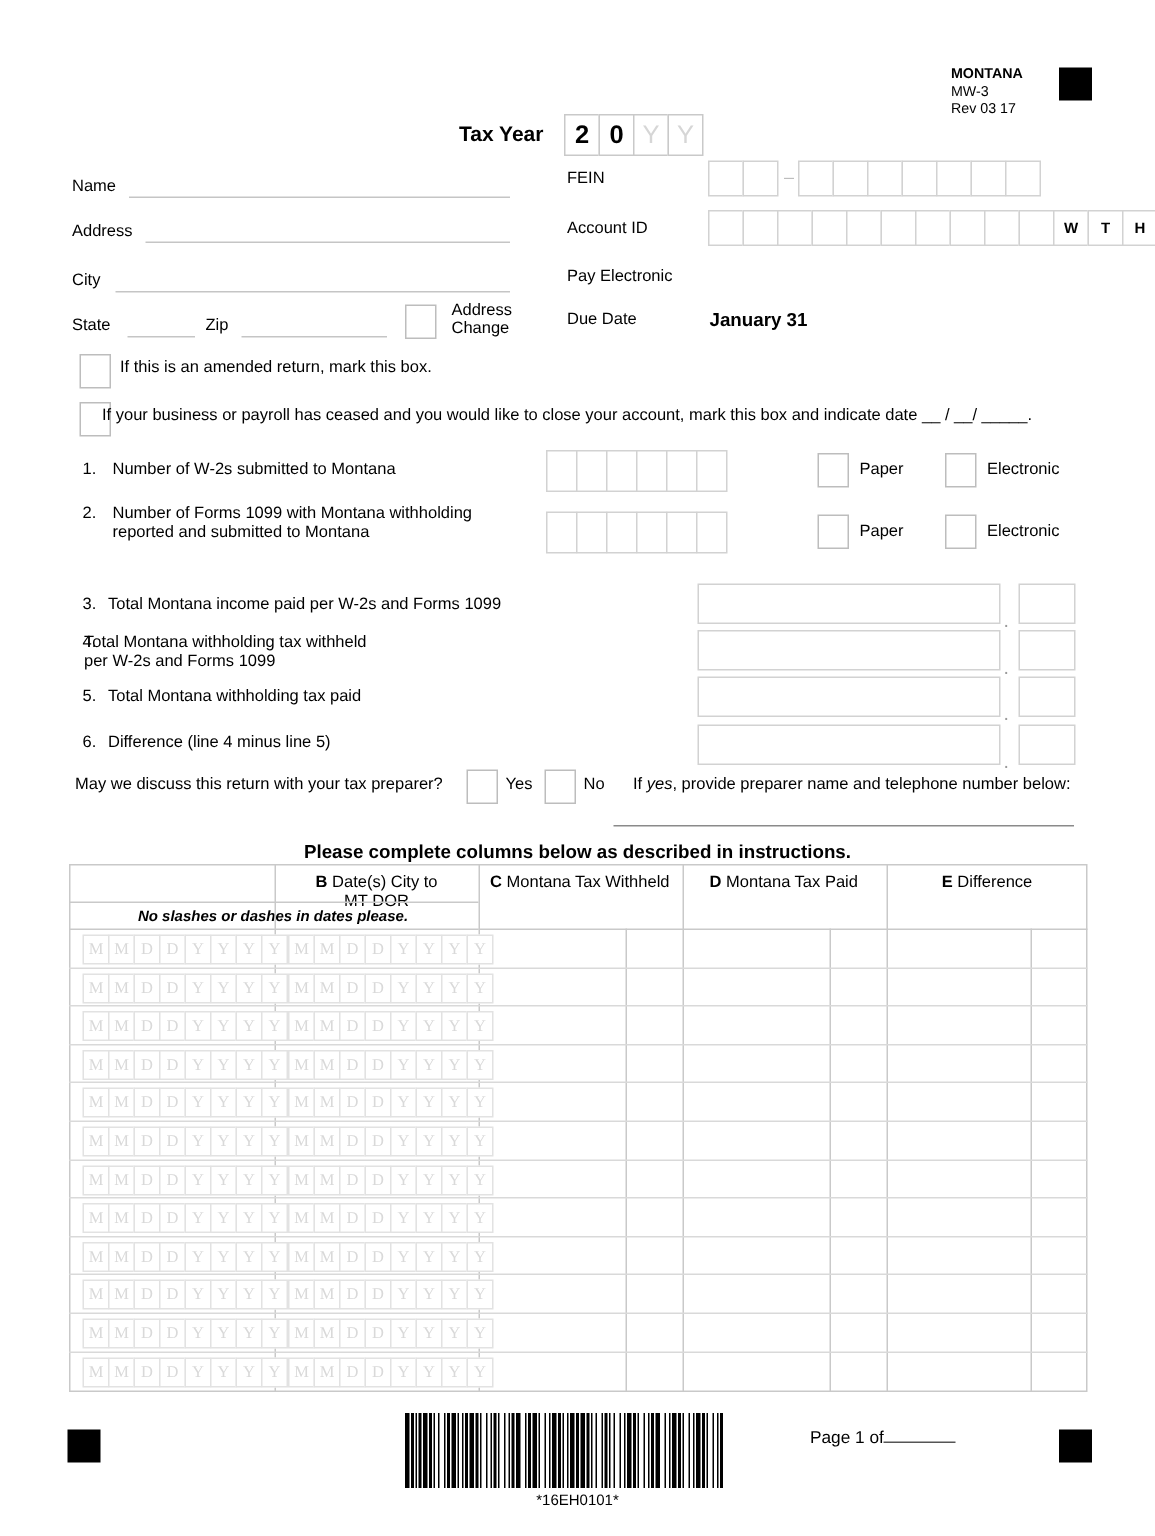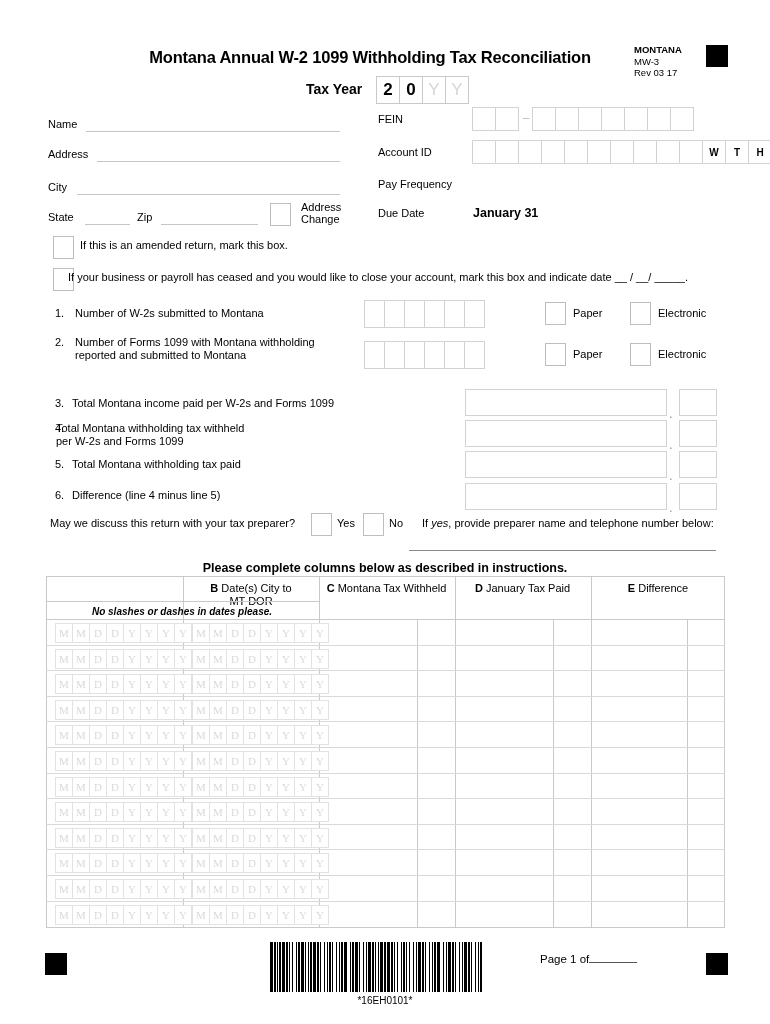--- a/index.html
+++ b/index.html
@@ -93,21 +93,20 @@
 </style>
 </head>
 <body>
 
 <div class="page">
 
   <div class="regmark" style="left:706px;top:45px;"></div>
   <div class="regmark" style="left:45px;top:953px;"></div>
   <div class="regmark" style="left:706px;top:953px;"></div>
 
-  <div class="title">Montana Annual W-2 1099 Withholding Tax Reconciliation</div>
 
   <div class="formid">
     <div class="b">MONTANA</div>
     <div>MW-3</div>
     <div>Rev 03 17</div>
   </div>
 
   <div class="taxyear-label">Tax Year</div>
   <div class="taxyear-boxes" id="tax-year-boxes">
       <div class="ty-cell">2</div>
@@ -161,21 +160,21 @@
       <div class="cell"></div>
       <div class="cell"></div>
       <div class="cell"></div>
       <div class="cell"></div>
       <div class="cell"></div>
       <div class="cell">W</div>
       <div class="cell">T</div>
       <div class="cell">H</div>
     </div>
 
-  <div class="rlbl" style="left:378px;top:178px;">Pay Frequency</div>
+  <div class="rlbl" style="left:378px;top:178px;">Pay Electronic</div>
   <div class="ruleline" style="left:478px;top:191px;width:0px;"></div>
 
   <div class="rlbl" style="left:378px;top:207px;">Due Date</div>
   <div class="duedate" style="left:473px;top:206px;">January 31</div>
 
   <div class="chk sq" style="left:53px;top:236px;"></div>
   <div class="statement" style="left:80px;top:239px;">If this is an amended return, mark this box.</div>
 
   <div class="chk sq" style="left:53px;top:268px;"></div>
   <div class="statement" style="left:68px;top:271px;">If your business or payroll has ceased and you would like to close your account, mark this box and indicate date __ / __/ _____.</div>
@@ -257,21 +256,21 @@
     <b>B</b>
     <span>Date(s) City to</span>
     <div>MT DOR</div>
   </div>
   <div class="colhdr" style="left:319px;top:582px;width:135px;">
     <b>C</b>
     <span>Montana Tax Withheld</span>
   </div>
   <div class="colhdr" style="left:455px;top:582px;width:135px;">
     <b>D</b>
-    <span>January Tax Paid</span>
+    <span>Montana Tax Paid</span>
   </div>
   <div class="colhdr" style="left:591px;top:582px;width:134px;">
     <b>E</b>
     <span>Difference</span>
   </div>
 
   <div class="noslash" style="left:46px;top:606px;">No slashes or dashes in dates please.</div>
 
   <div id="table-dynamic">
       <div class="vline" style="left: 183px; top: 576px; height: 352px;"></div>

